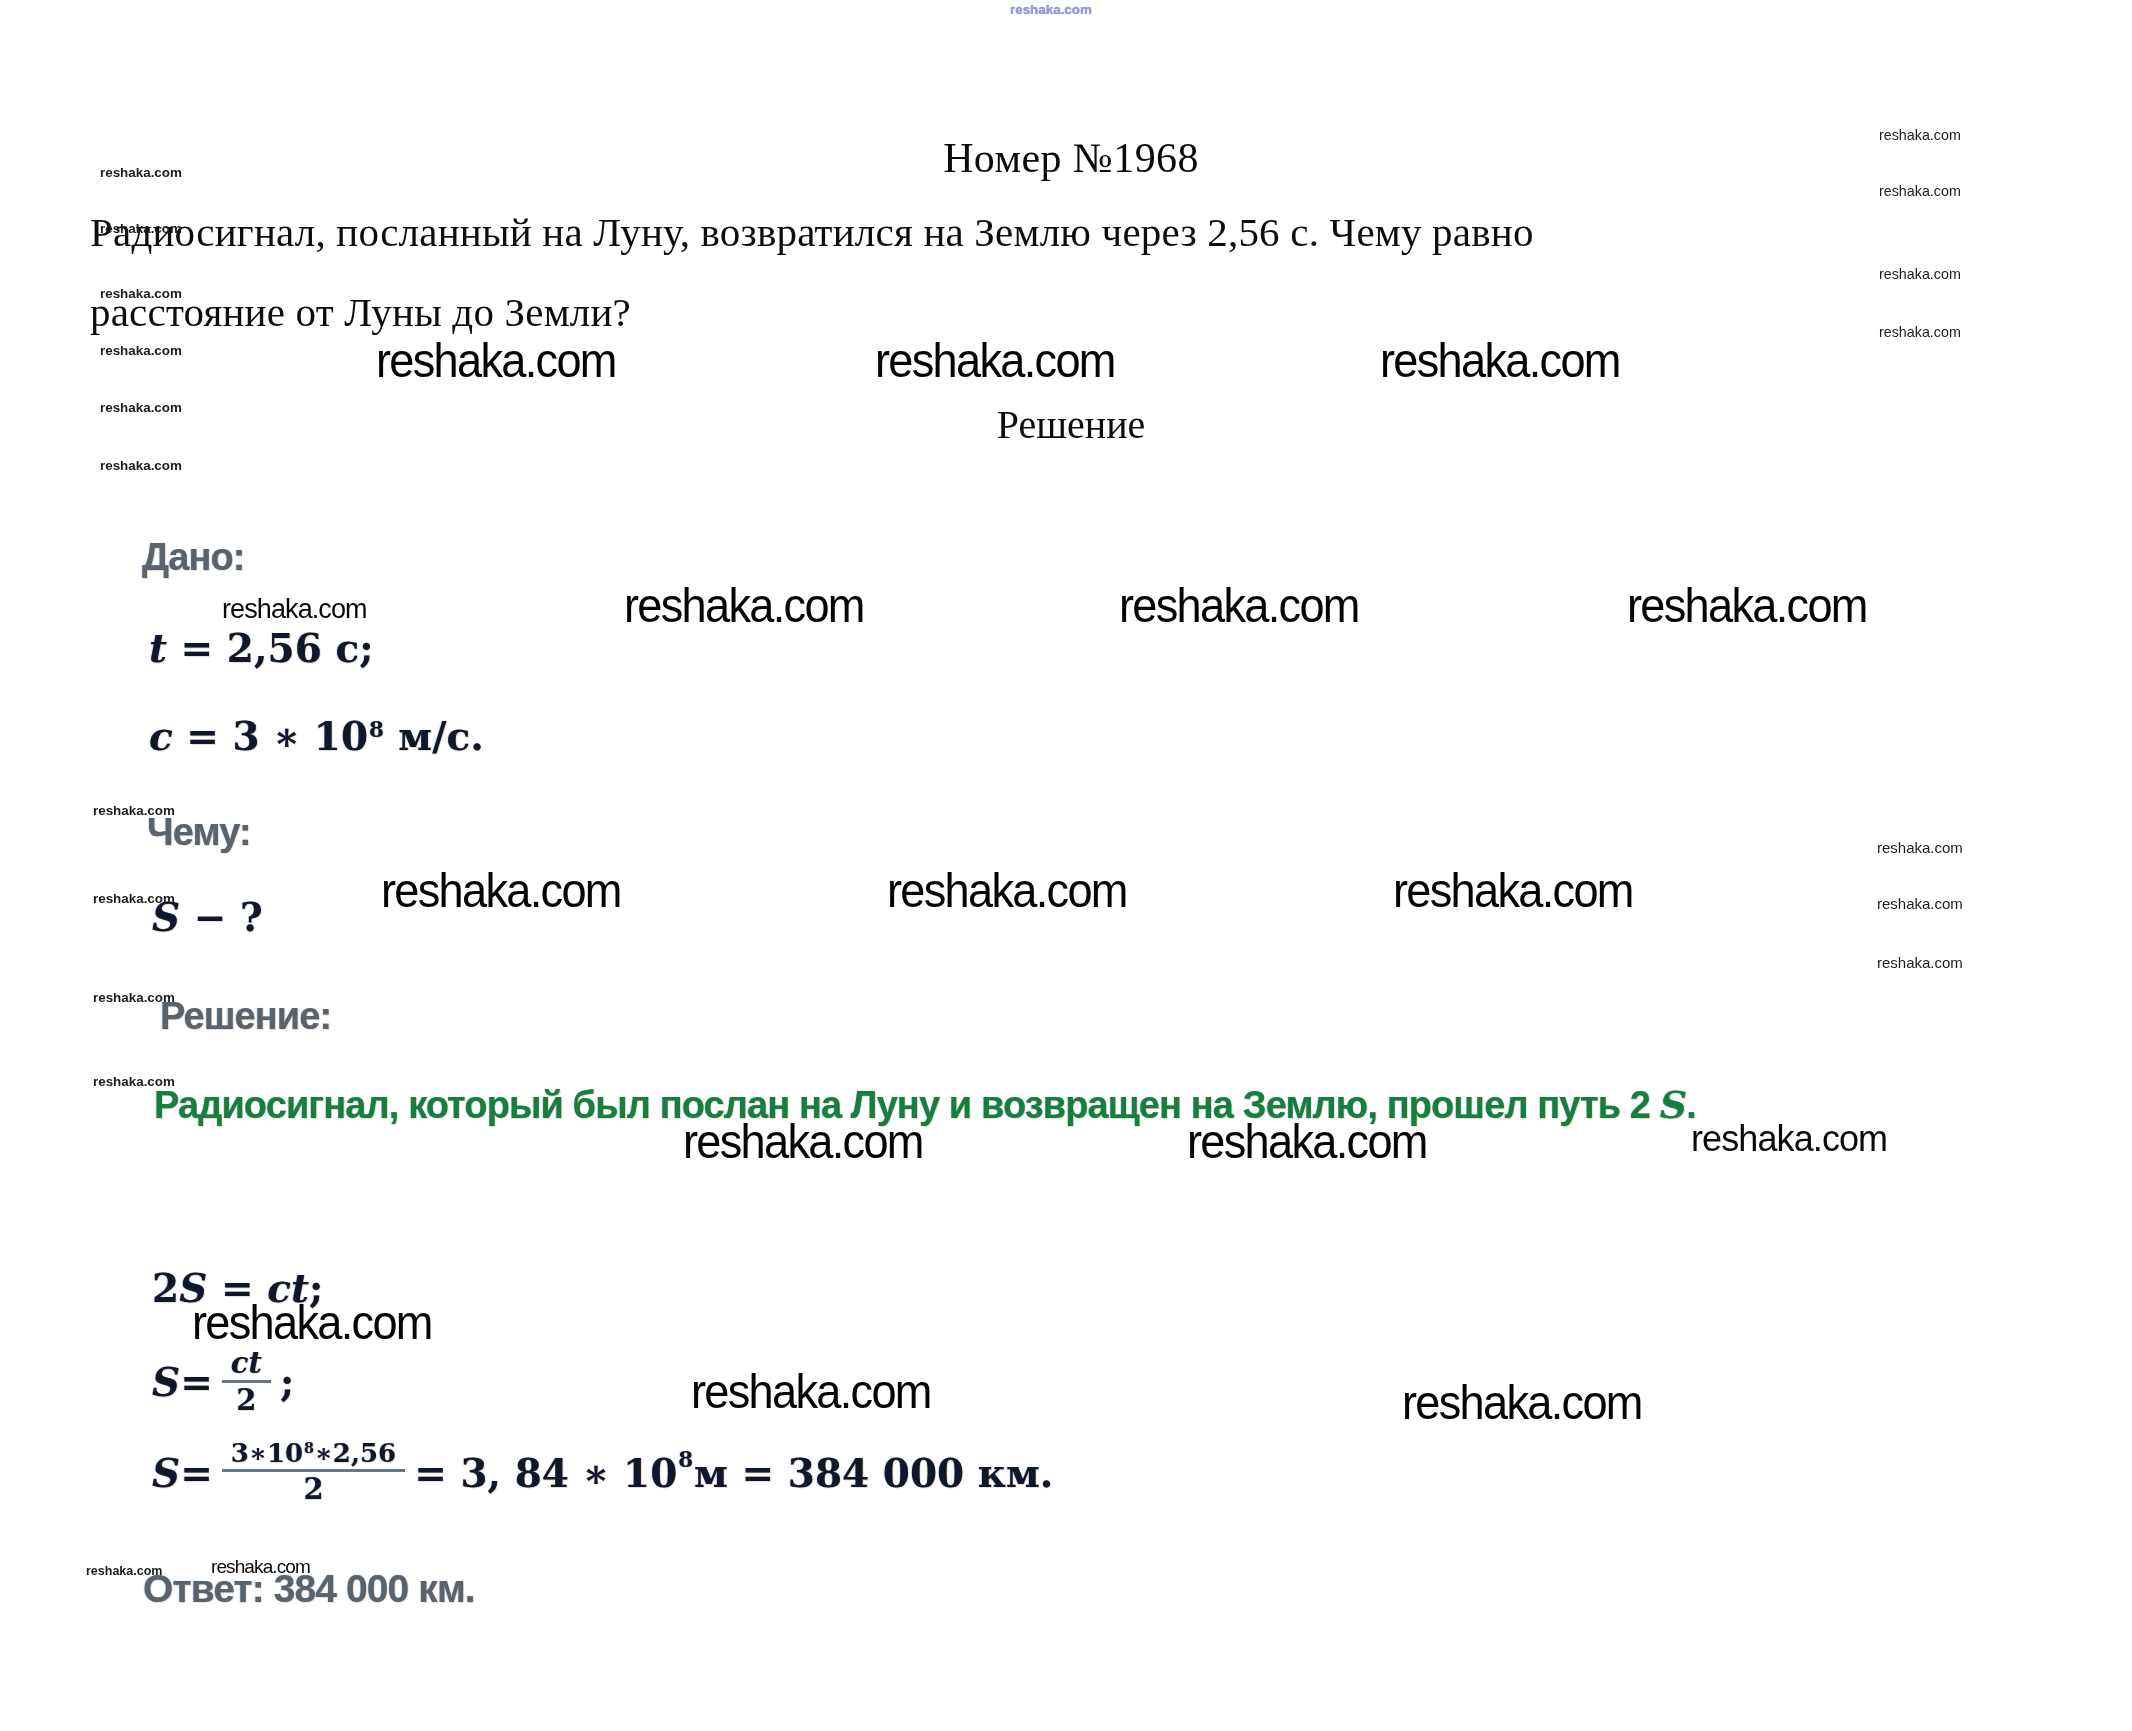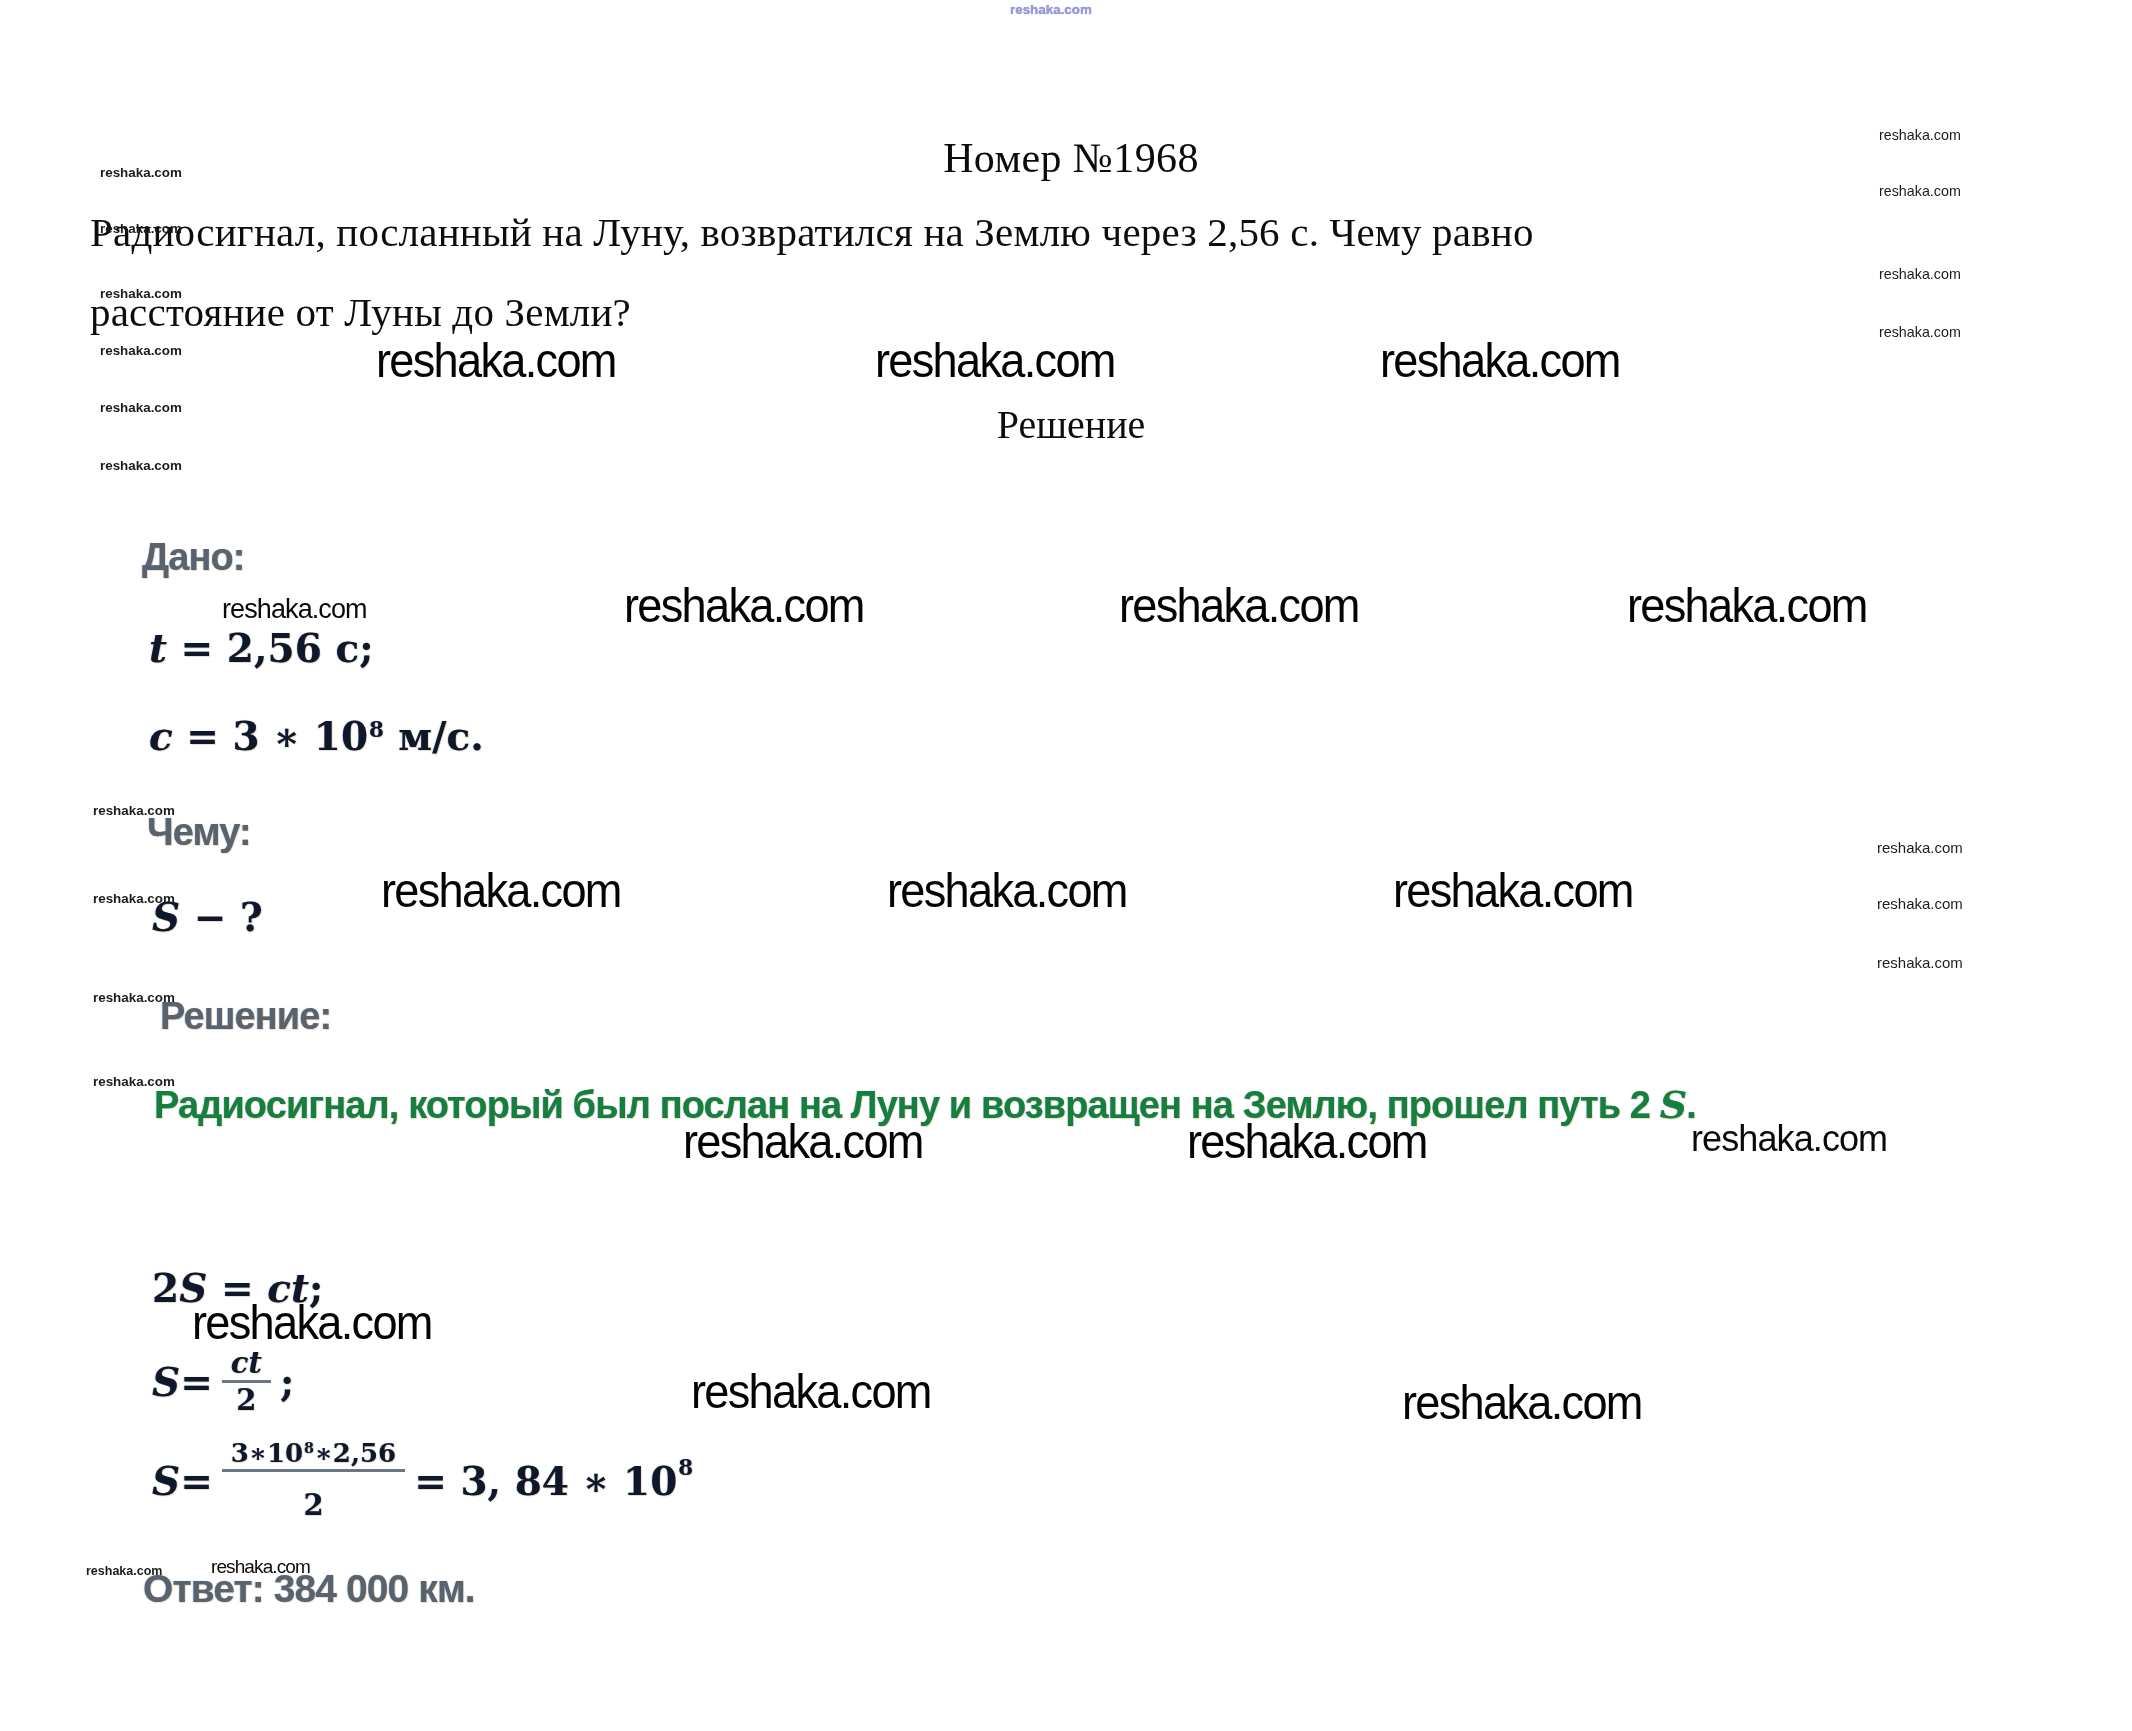--- a/index.html
+++ b/index.html
@@ -157,26 +157,27 @@
     <span class="frac" style="font-size:29px;">
       <span class="num var">ct</span>
       <span class="den">2</span>
     </span>
     <span>;</span>
   </div>
 
   <div class="abs scan formula flexline" style="left:152px; top:1440px;">
     <span class="var">S</span>
       <span> = </span>
-    <span class="frac" style="font-size:26px;gap:16px;">
+    <span class="frac" style="font-size:26px;">
       <span class="num"><span>3∗10</span><span class="sup">8</span><span>∗2,56</span></span>
       <span class="den" style="font-size:29px;">2</span>
     </span>
     <span> = 3, 84 ∗ 10</span>
       <span class="sup">8</span>
+      <span> м = 384 000 км.</span>
   </div>
 
   <div class="abs scan shead" style="left:143px; top:1567px; font-size:39px;">Ответ: 384 000 км.</div>
 
   <div class="wm wm-sm" style="left:100px; top:166px;">reshaka.com</div>
   <div class="wm wm-sm" style="left:100px; top:222px;">reshaka.com</div>
   <div class="wm wm-sm" style="left:100px; top:287px;">reshaka.com</div>
   <div class="wm wm-sm" style="left:100px; top:344px;">reshaka.com</div>
   <div class="wm wm-sm" style="left:100px; top:401px;">reshaka.com</div>
   <div class="wm wm-sm" style="left:100px; top:459px;">reshaka.com</div>

